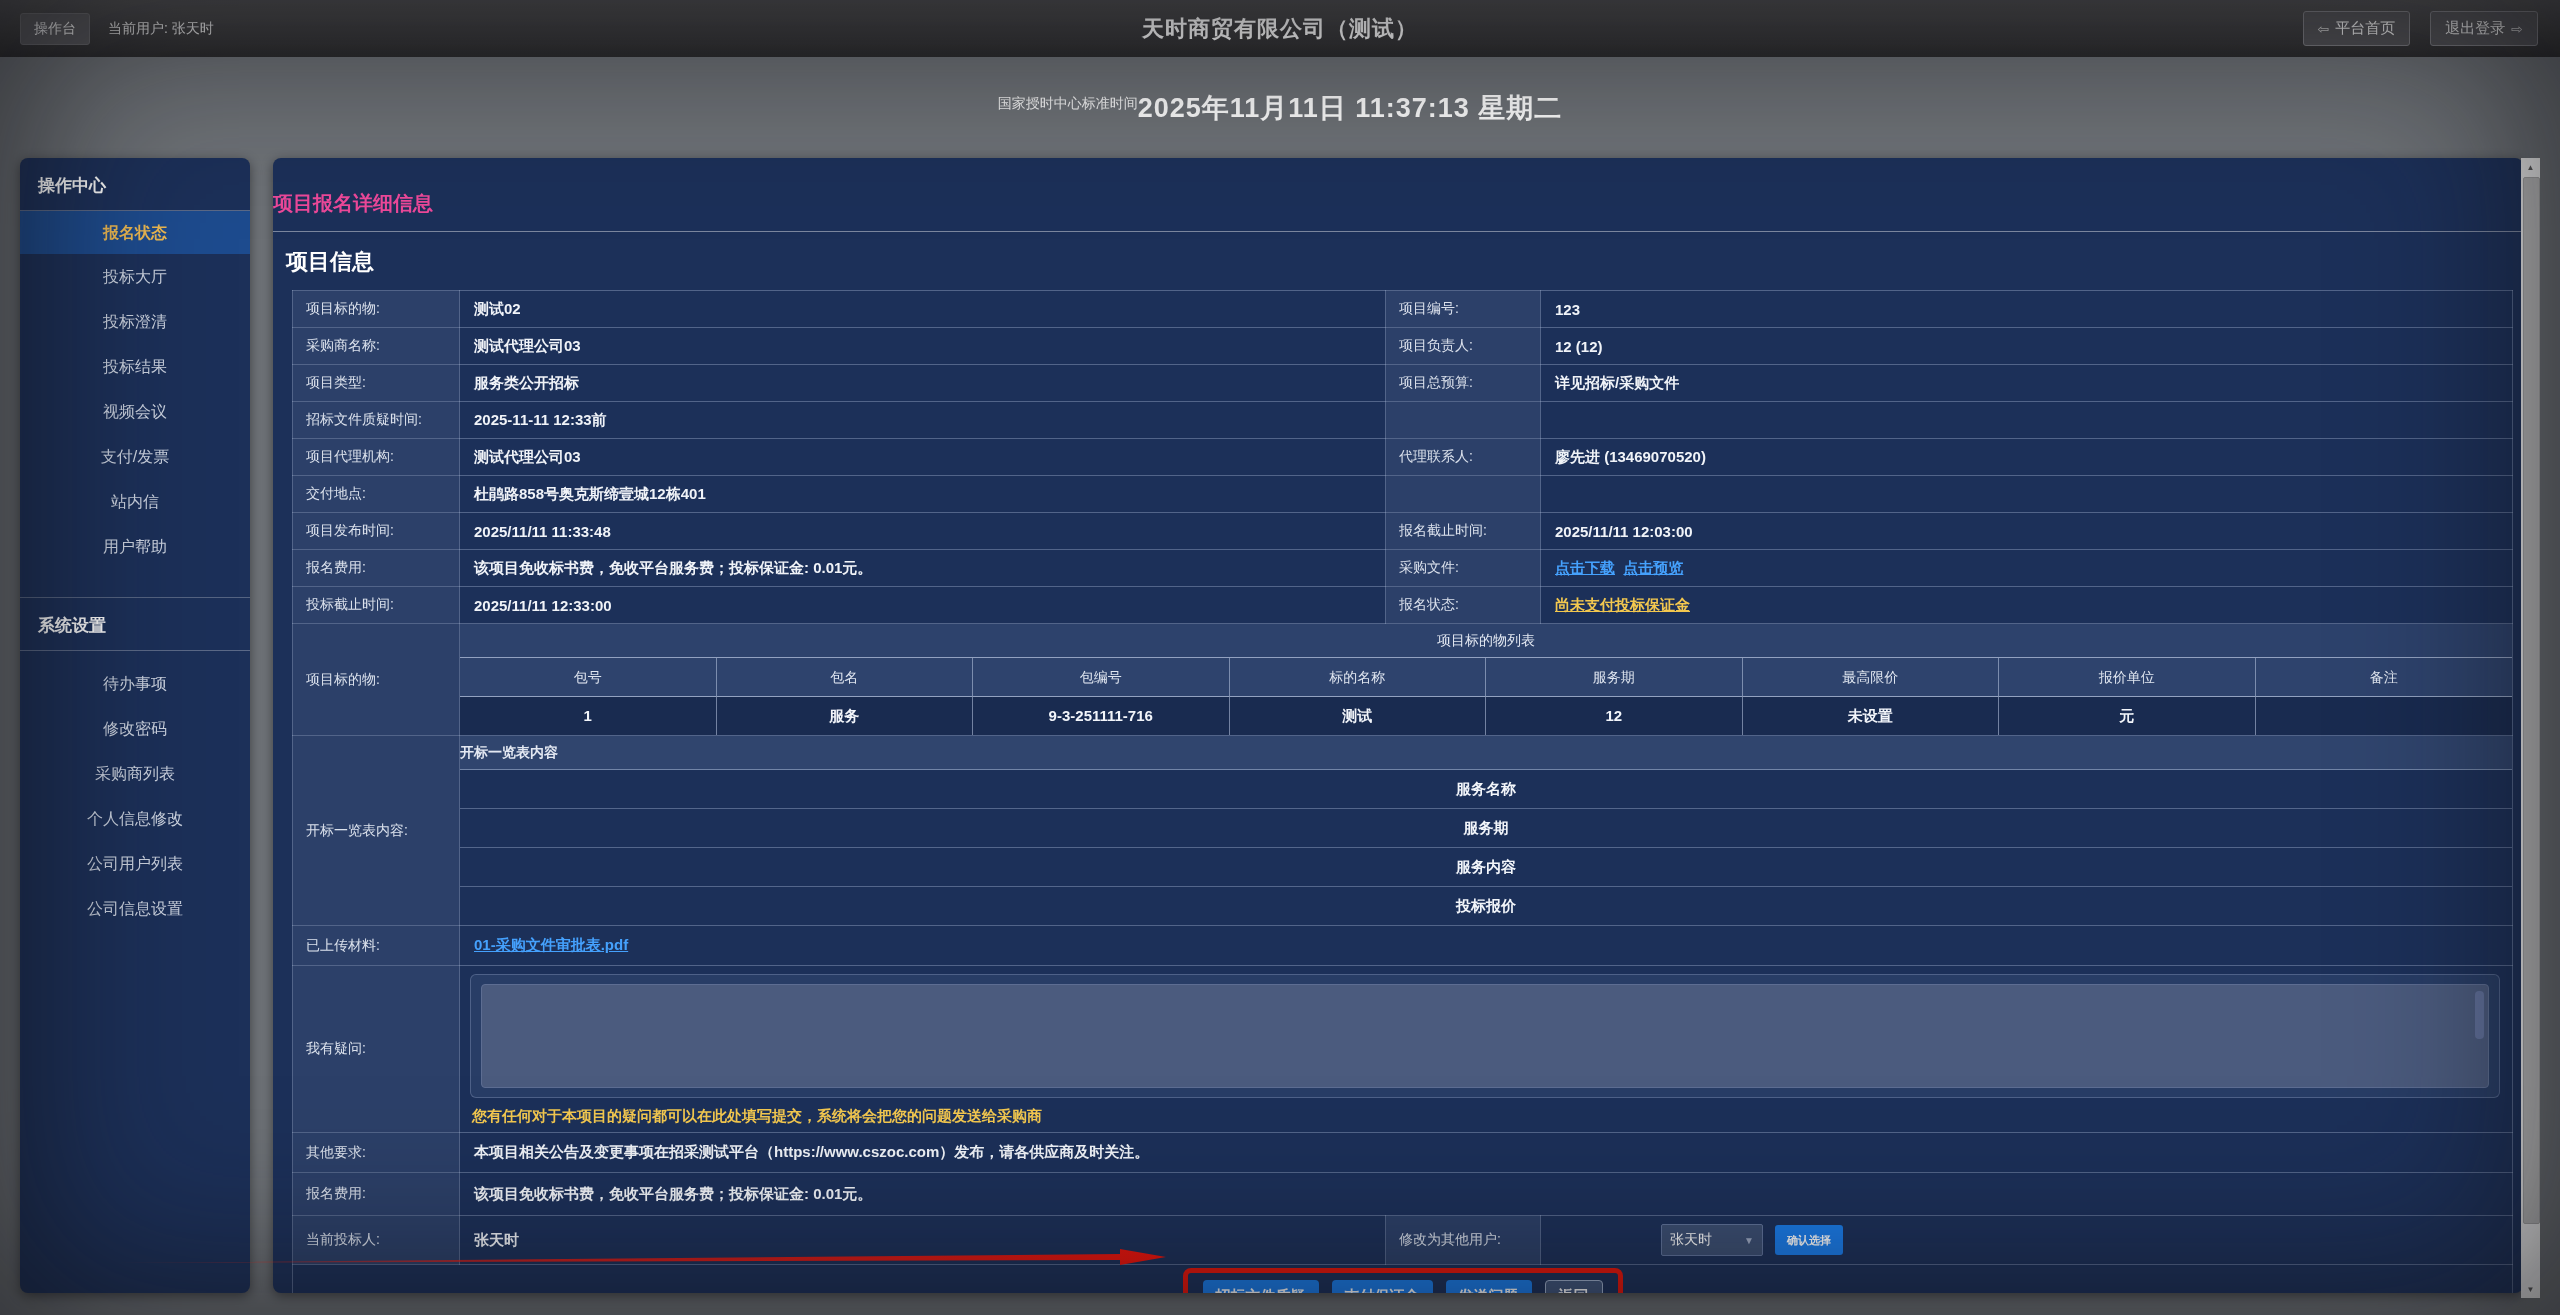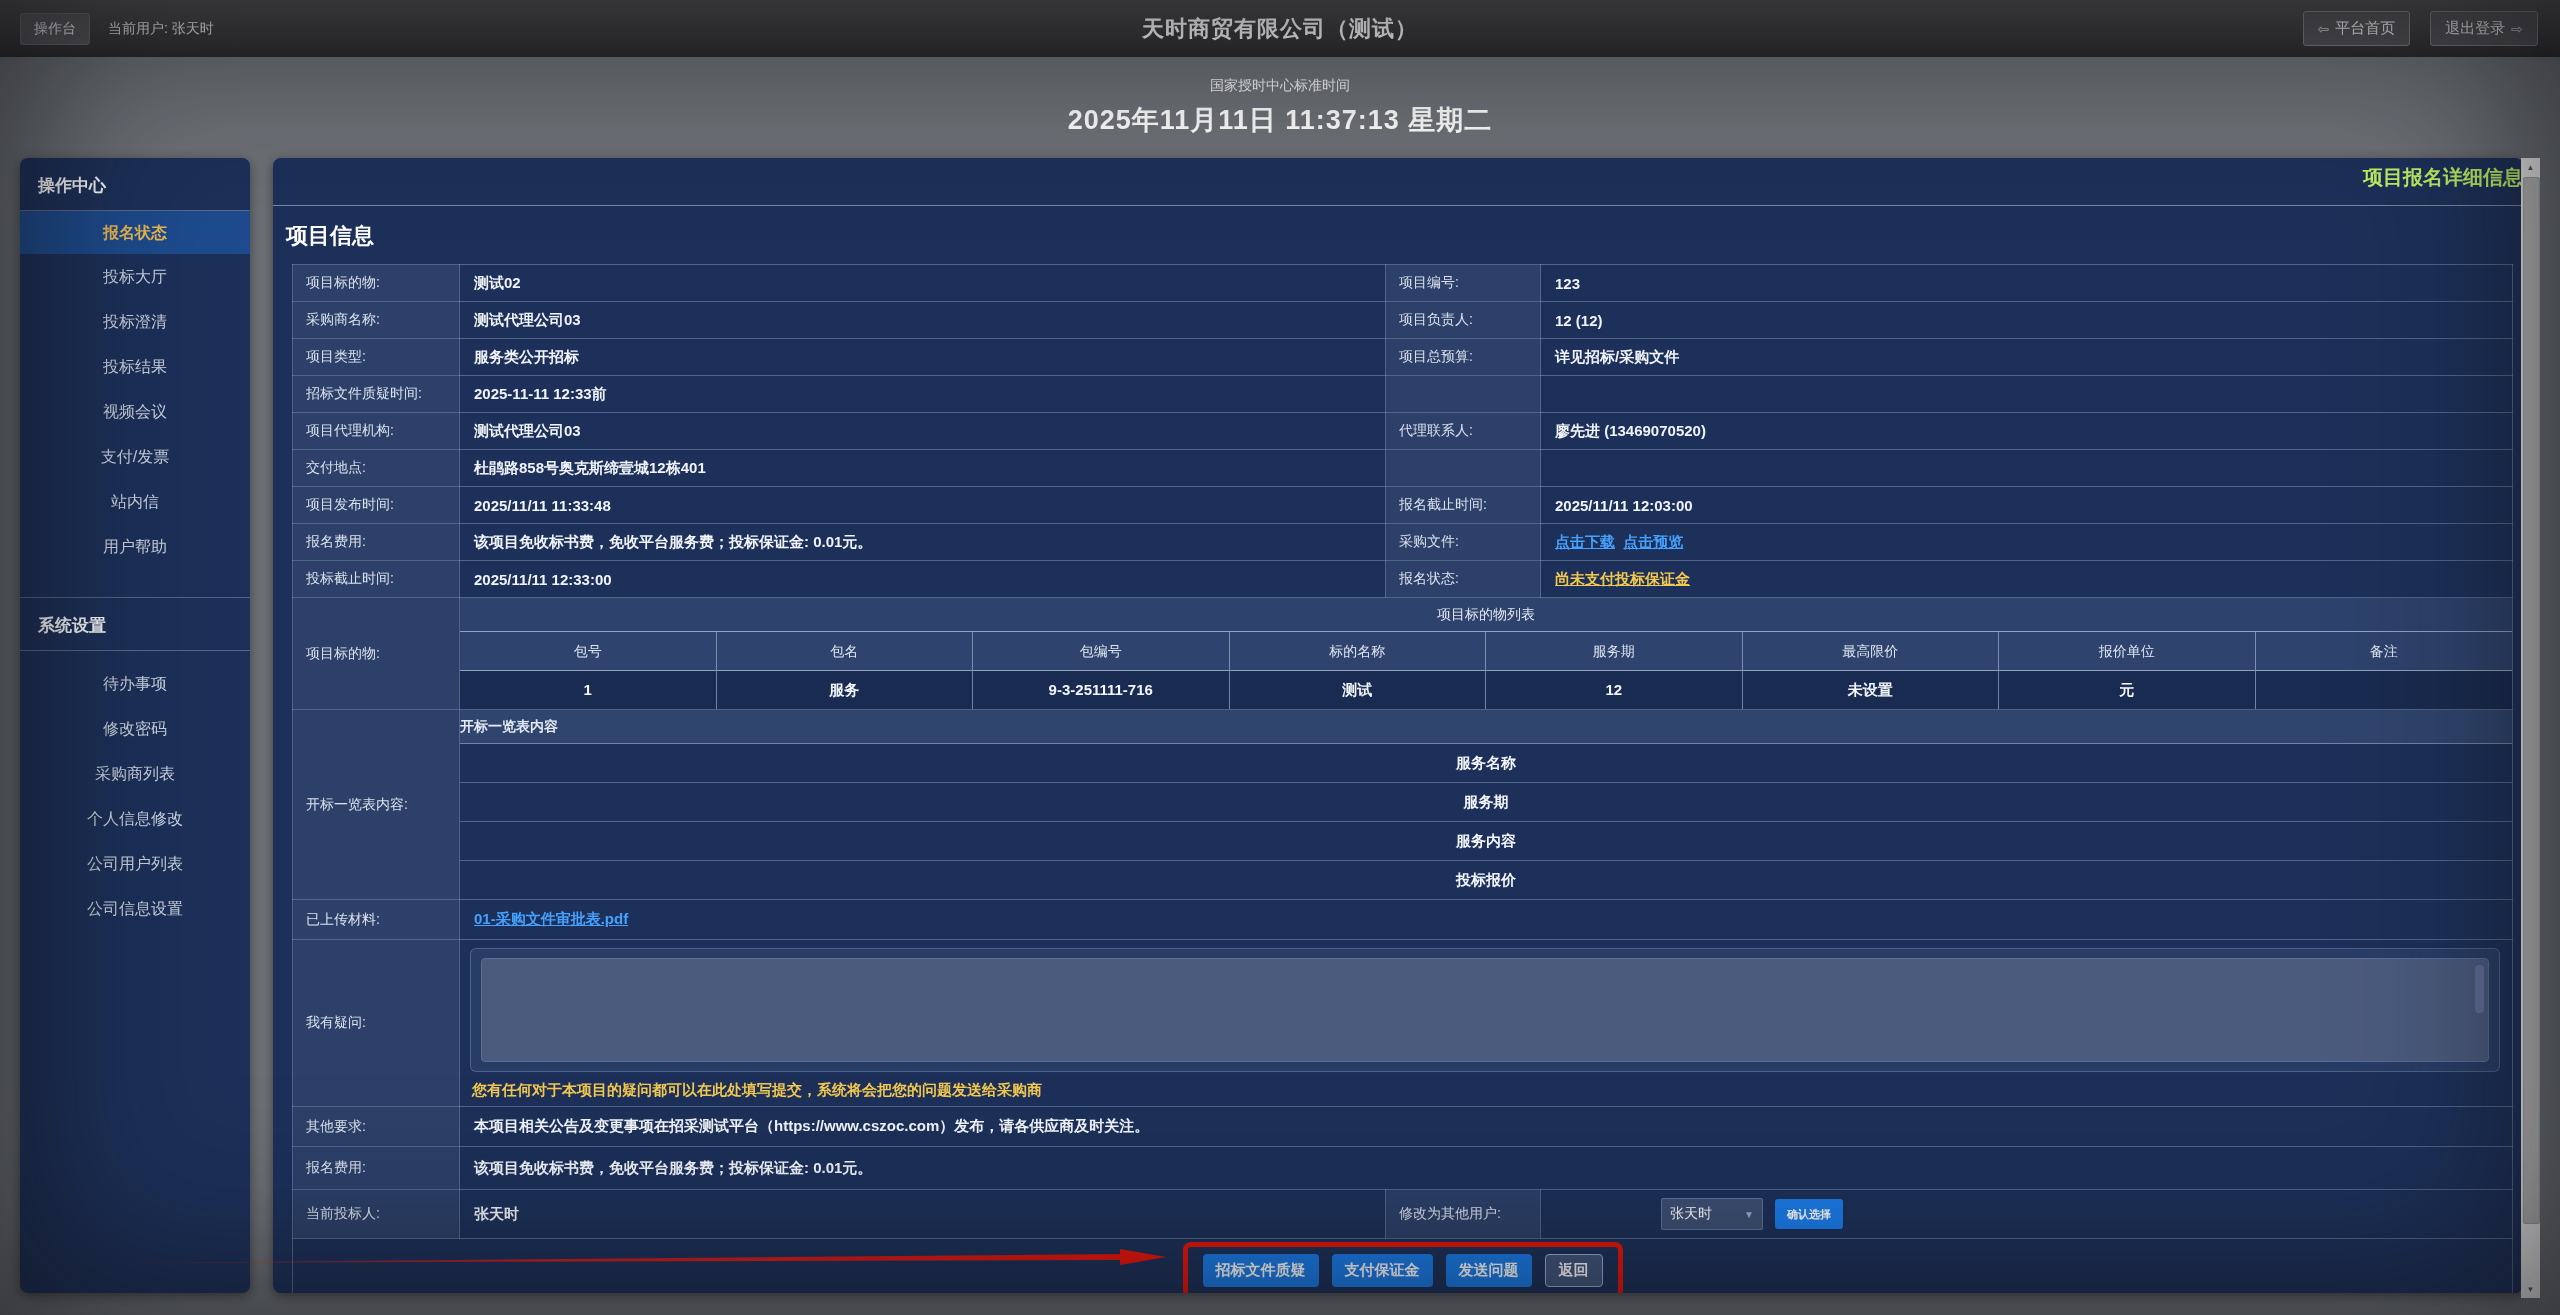--- a/index.html
+++ b/index.html
@@ -15,37 +15,37 @@
   .current-user{color:#e2e2e2;font-size:14px;}
   .topbar-title{position:absolute;left:0;top:0;width:100%;height:57px;display:flex;
     align-items:center;justify-content:center;color:#fff;font-size:22px;font-weight:bold;letter-spacing:1px;}
   .topbar-right{position:absolute;right:22px;top:0;height:57px;display:flex;align-items:center;gap:20px;z-index:11;}
   .top-btn{background:#515155;color:#ededed;border:1px solid #7c7c81;border-radius:3px;
     font-size:15px;padding:7px 14px;cursor:pointer;display:flex;align-items:center;gap:6px;font-family:inherit;}
   .top-btn .ticon{font-size:14px;color:#cfcfcf;}
 
   
   .clockband{position:absolute;left:0;top:57px;width:2560px;height:101px;display:flex;
-    flex-direction:column;align-items:center;justify-content:center;color:#fff;}
+    flex-direction:row;align-items:center;justify-content:center;color:#fff;}
   .clock-caption{font-size:14px;margin-bottom:7px;color:#f4f4f4;}
   .clock-datetime{font-size:27px;font-weight:bold;letter-spacing:1px;}
 
   
   .sidebar{position:absolute;left:20px;top:158px;width:230px;height:1135px;background:#1c3059;
     border-radius:8px;box-shadow:0 3px 12px rgba(0,0,0,.45);overflow:hidden;color:#cfd6e2;}
   .side-title{padding:16px 18px 13px 18px;font-size:17px;font-weight:bold;color:#fff;
     border-bottom:1px solid rgba(255,255,255,.28);}
   .side-item{height:45px;line-height:45px;text-align:center;font-size:16px;color:#ccd3e0;cursor:pointer;}
   .side-item.active{height:43px;line-height:43px;background:#1d4b8e;color:#edb952;font-weight:bold;}
   .side-section2{border-top:1px solid rgba(255,255,255,.25);margin-top:28px;}
   .side-list2{padding-top:10px;}
 
   .mainpanel{position:absolute;left:273px;top:158px;width:2250px;height:1135px;background:#1c3059;
     border-radius:8px;box-shadow:0 3px 12px rgba(0,0,0,.45);overflow:hidden;color:#eef1f7;}
-  .page-title{margin-top:6px;text-align:right;font-size:20px;font-weight:bold;color:#bef264;}
+  .page-title{margin-top:32px;text-align:left;font-size:20px;font-weight:bold;color:#ec4899;}
   .title-divider{border:none;border-top:1px solid rgba(255,255,255,.42);margin:14px 0 0 0;}
   .section-title{margin:15px 0 0 13px;font-size:22px;font-weight:bold;color:#fff;}
 
   
   table.info{border-collapse:collapse;table-layout:fixed;width:2220px;margin:13px 0 0 19px;
     border:1px solid rgba(178,192,220,.8);}
   table.info th, table.info td{border:1px solid rgba(158,174,205,.42);overflow:hidden;}
   table.info th{background:#2c4069;color:#dbe1ec;font-size:14px;font-weight:normal;
     text-align:left;padding:0 0 0 13px;white-space:nowrap;}
   table.info td{color:#f0f3f8;font-size:15px;font-weight:bold;padding:0 0 0 14px;white-space:nowrap;}

